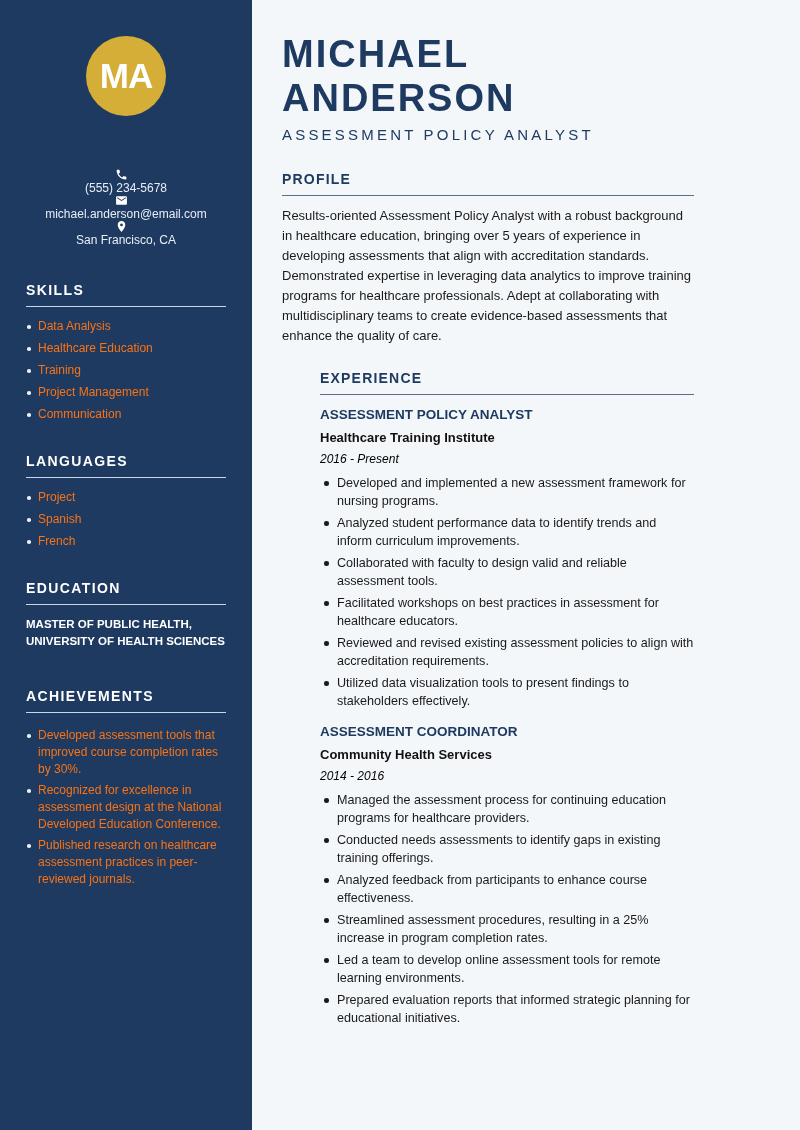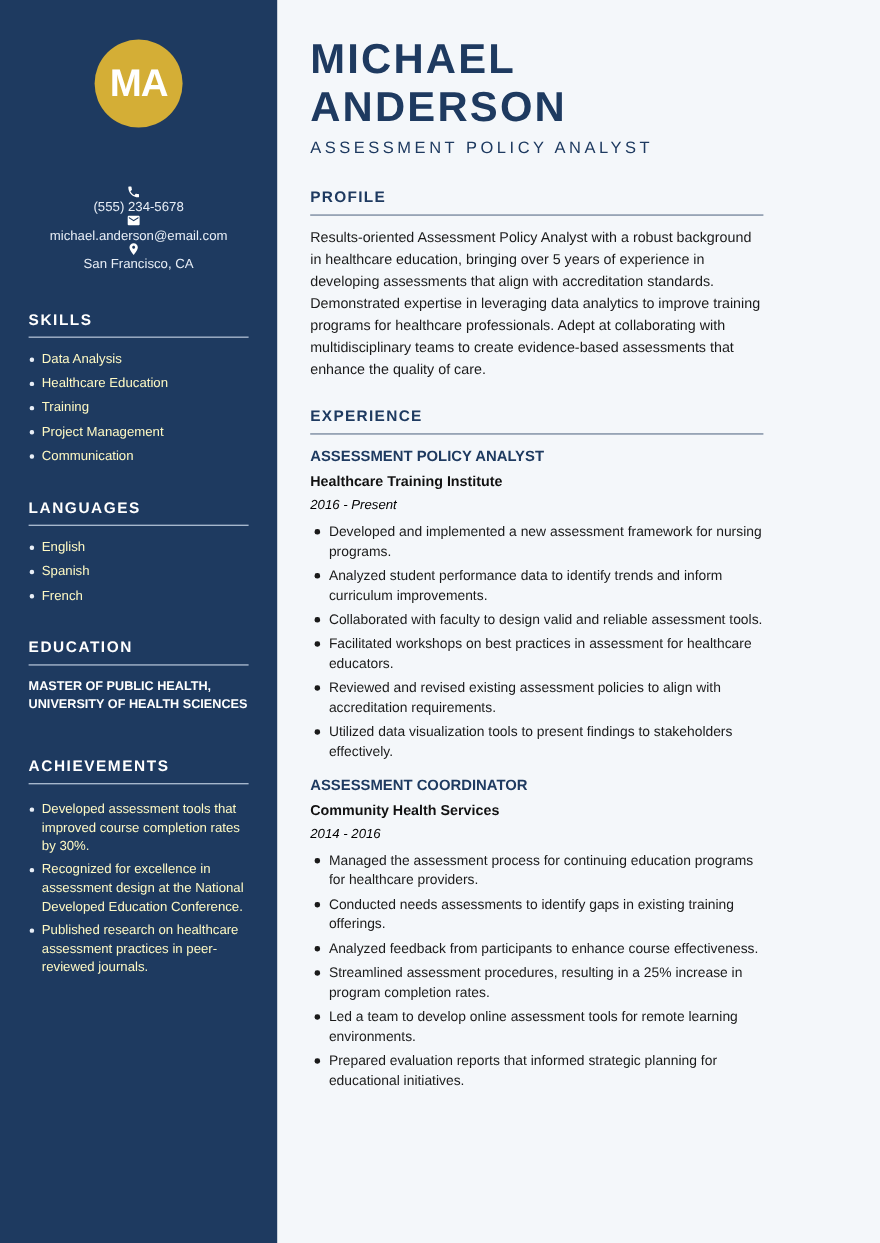--- a/index.html
+++ b/index.html
@@ -33,21 +33,21 @@
     }
     .contact-list { list-style: none; margin-top: 11px; }
     .contact-item {
       display: flex; align-items: center; font-size: 12px;
       color: #e8eef6; height: 26px; flex-direction: column;
     }
     .contact-item svg { width: 13px; height: 13px; margin-right: 9px; fill: #ffffff; flex: 0 0 13px; }
     .bullet-list { list-style: none; margin-top: 11px; }
     .bullet-list li {
       position: relative; padding-left: 12px; font-size: 12px;
-      color: #fef9c3; line-height: 17px; margin-bottom: 5px;
+      color: #f97316; line-height: 17px; margin-bottom: 5px;
     }
     .bullet-list li::before {
       content: ""; position: absolute; left: 1px; top: 7px;
       width: 3.5px; height: 3.5px; background: #e8eef6; border-radius: 50%;
     }
     .edu-text {
       margin-top: 11px; font-size: 11.5px; font-weight: bold;
       line-height: 17px; color: #ffffff;
     }
     .ach-list li { margin-bottom: 4px; }
@@ -65,21 +65,21 @@
     }
     .main-section-title {
       font-size: 14px; font-weight: bold; color: #1e3a60;
       letter-spacing: 1.2px; padding-bottom: 8px;
       border-bottom: 1.5px solid #5a6e88;
     }
     .profile-section { margin-top: 28px; }
     .profile-text {
       margin-top: 10px; font-size: 13px; line-height: 20px; color: #1a1a1a;
     }
-    .exp-section { margin-top: 24px; }
+    .exp-section { margin-top: 24px; margin-left: 38px; }
     .job { margin-top: 12px; }
     .job + .job { margin-top: 14px; }
     .job-role { font-size: 13.5px; font-weight: bold; color: #1e3a60; }
     .job-company { font-size: 13px; font-weight: bold; color: #111; margin-top: 8px; }
     .job-dates { font-size: 12px; font-style: italic; color: #000000; margin-top: 7px; }
     .job-bullets { list-style: none; margin-top: 8px; }
     .job-bullets li {
       position: relative; padding-left: 17px; font-size: 12.6px;
       line-height: 18px; color: #1a1a1a; margin-bottom: 4px;
     }
@@ -126,21 +126,21 @@
       <li>Healthcare Education</li>
       <li>Training</li>
       <li>Project Management</li>
       <li>Communication</li>
     </ul>
   </section>
 
   <section class="side-section" style="margin-top:30px">
     <h2 class="side-title">LANGUAGES</h2>
     <ul class="bullet-list">
-      <li>English</li>
+      <li>Project</li>
       <li>Spanish</li>
       <li>French</li>
     </ul>
   </section>
 
   <section class="side-section" style="margin-top:30px">
     <h2 class="side-title">EDUCATION</h2>
     <div class="edu-text">
       <div>MASTER OF PUBLIC HEALTH,</div>
       <div>UNIVERSITY OF HEALTH SCIENCES</div>

